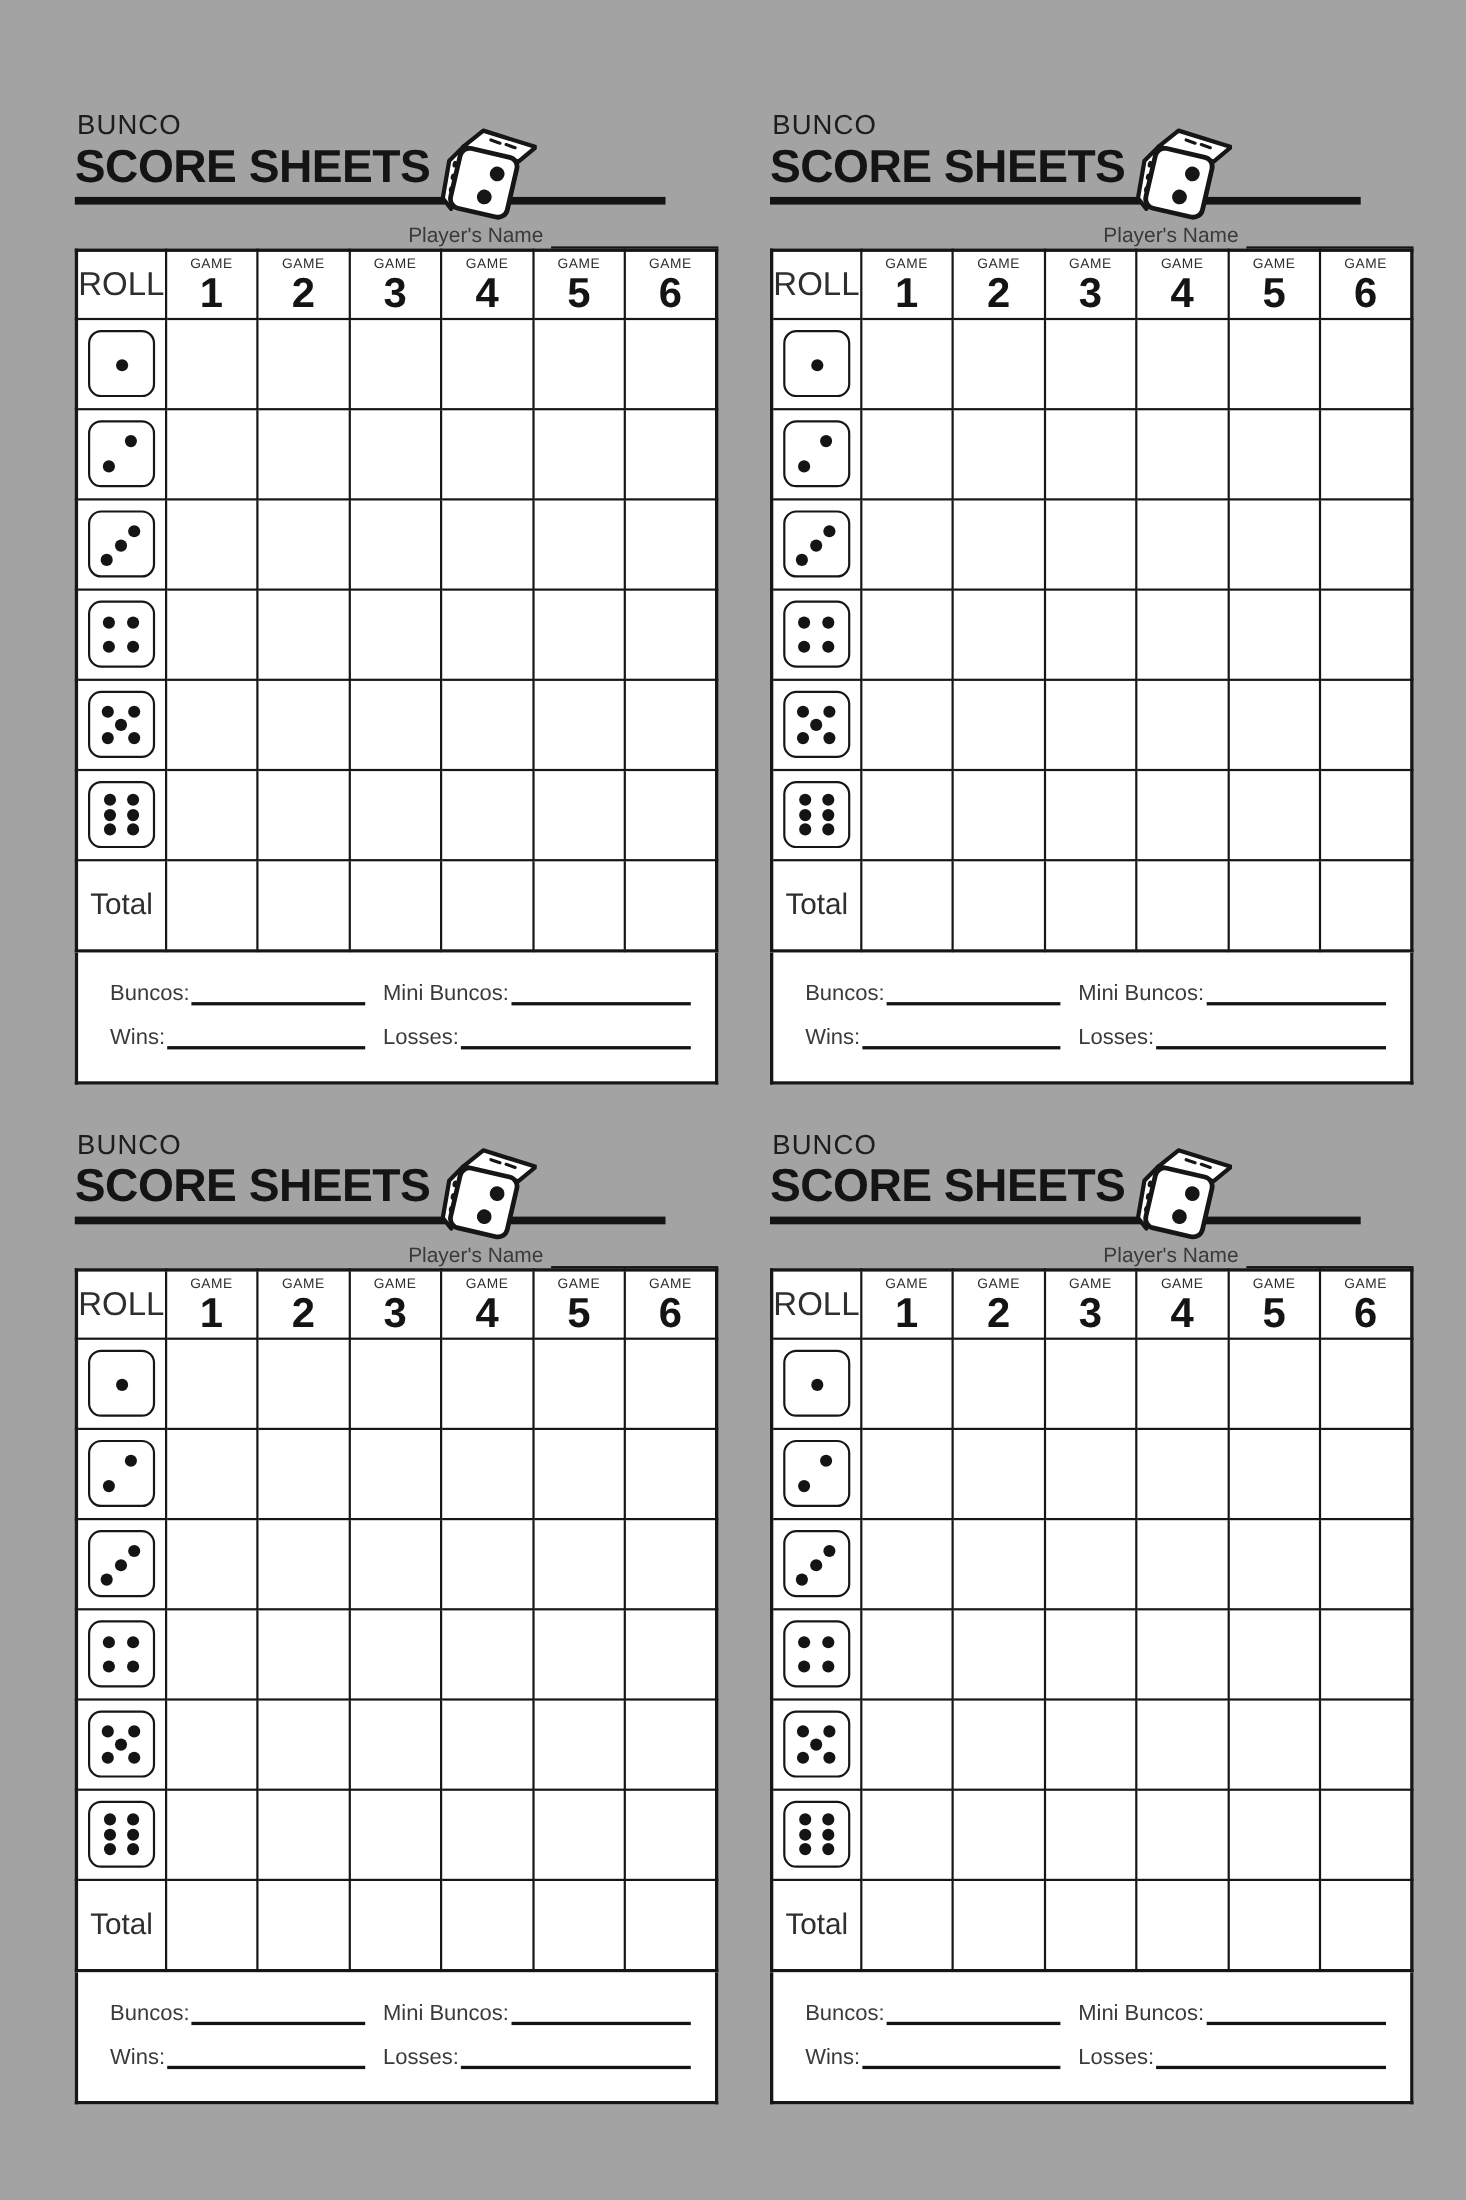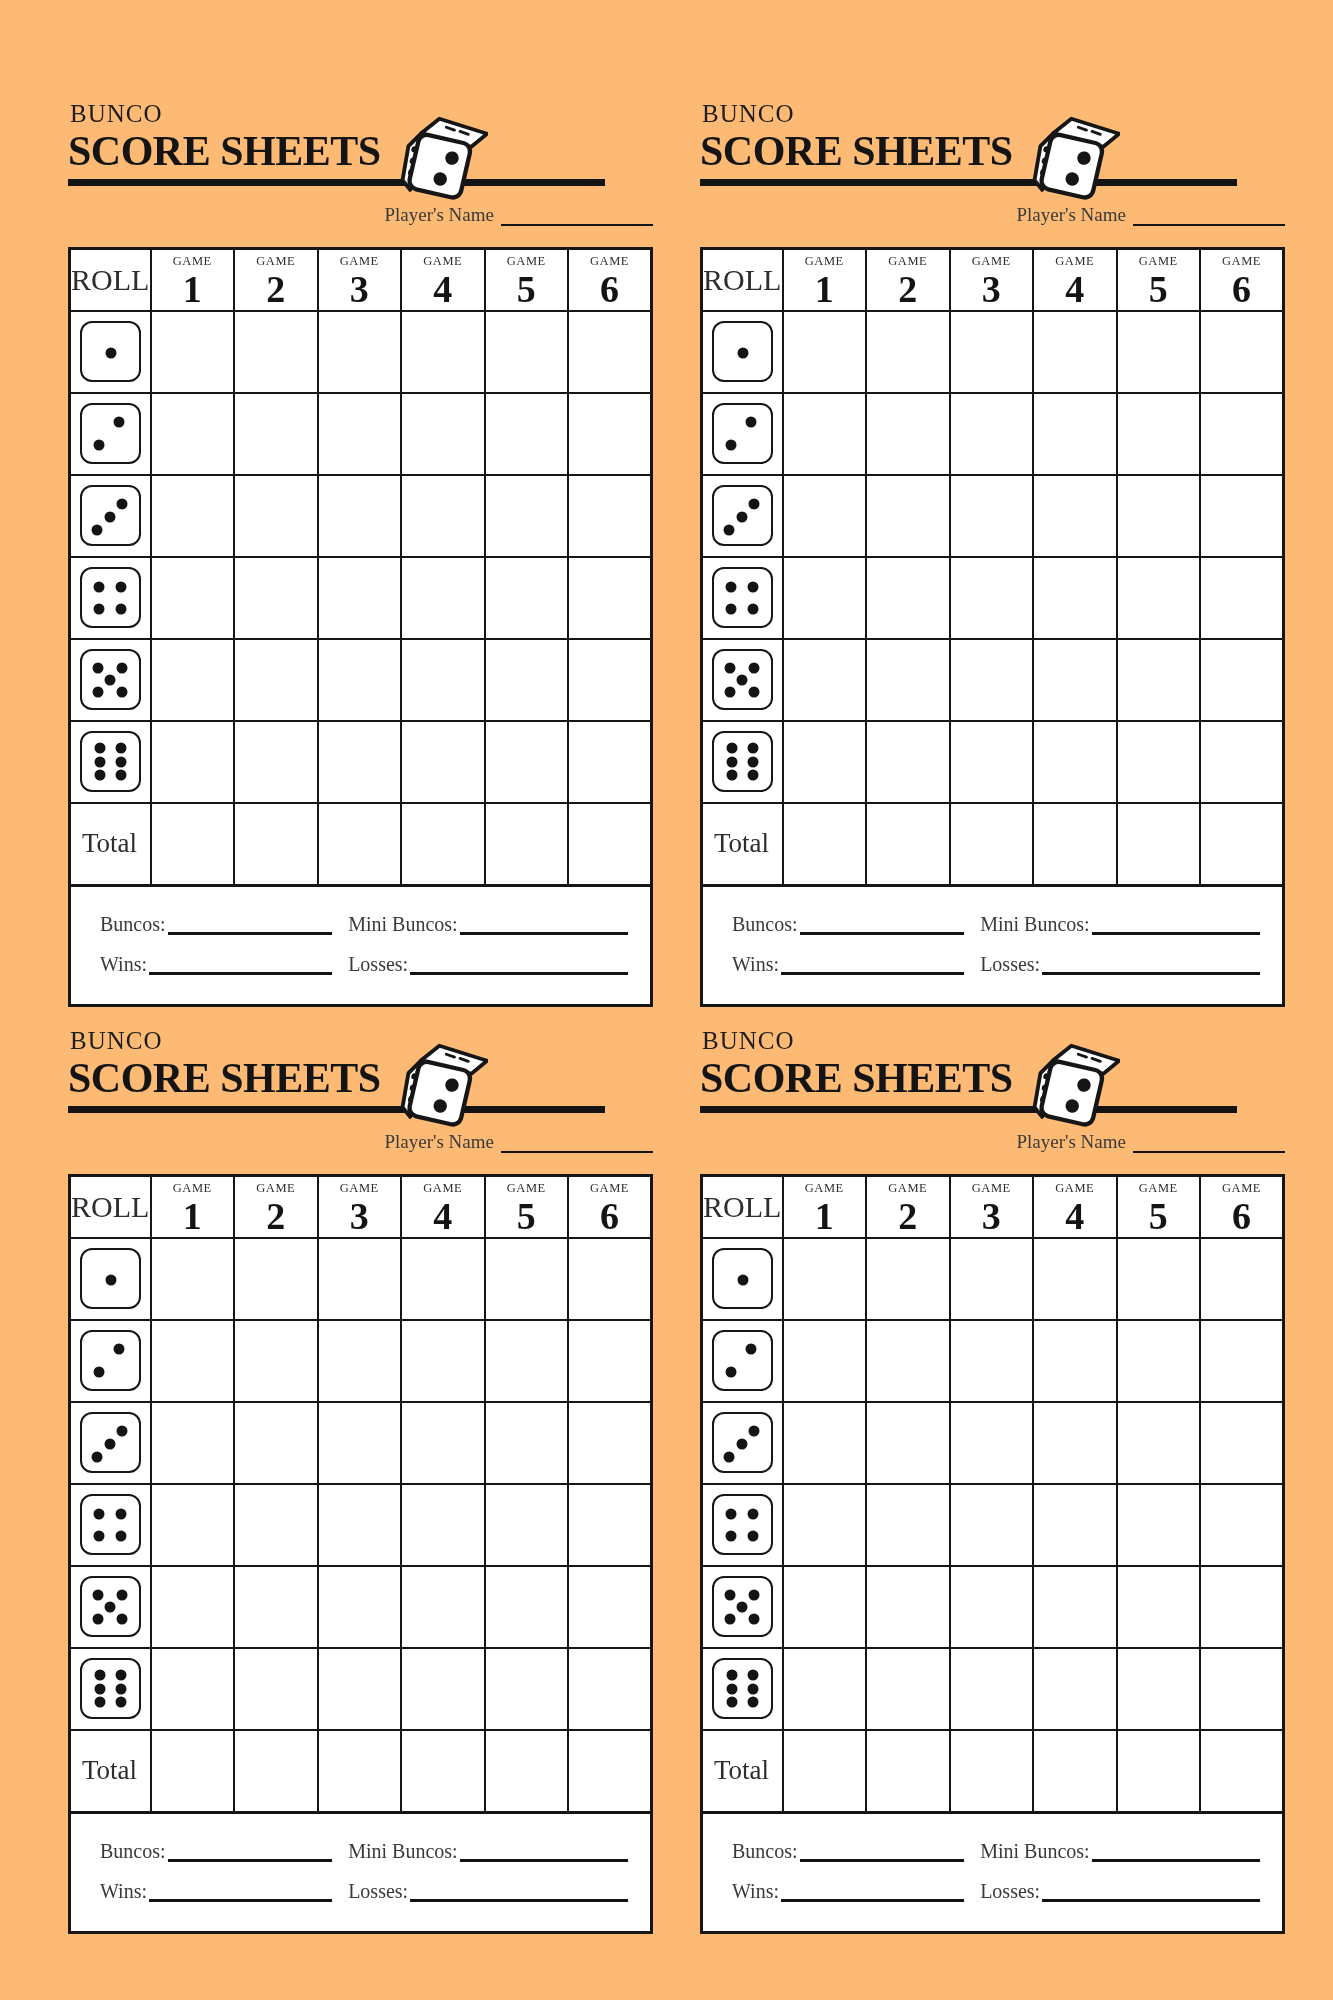--- a/index.html
+++ b/index.html
@@ -1,22 +1,22 @@
 <!DOCTYPE html>
 <html><head>
 <meta charset="utf-8">
 <style>
   html, body { margin: 0; padding: 0; background: #ffffff; }
   .page {
     position: relative;
     width: 1333px;
     height: 2000px;
-    background: #fdba74;
+    background: #a3a3a3;
     overflow: hidden;
-    font-family: Liberation Serif, serif;
+    font-family: Liberation Sans, sans-serif;
     color: #2e2e2e;
   }
   .sheet { position: absolute; width: 585px; }
   .pos-1 { left: 68px;  top: 100px; }
   .pos-2 { left: 700px; top: 100px; }
   .pos-3 { left: 68px;  top: 1027px; }
   .pos-4 { left: 700px; top: 1027px; }
 
   .brand {
     font-size: 25px;
@@ -63,21 +63,21 @@
     width: 152px;
     border-bottom: 2.5px solid #141414;
     height: 22px;
     margin-left: 7px;
   }
 
   .score-table {
     border-collapse: collapse;
     table-layout: fixed;
     width: 585px;
-    margin-top: 21px;
+    margin-top: 0;
     border: 3px solid #161616;
   }
   .score-table th, .score-table td {
     border: 2px solid #161616;
     padding: 0;
     background: #ffffff;
   }
   .col-roll { width: 81px; }
   .score-table thead th { height: 60px; vertical-align: top; }
   .roll-cell {

